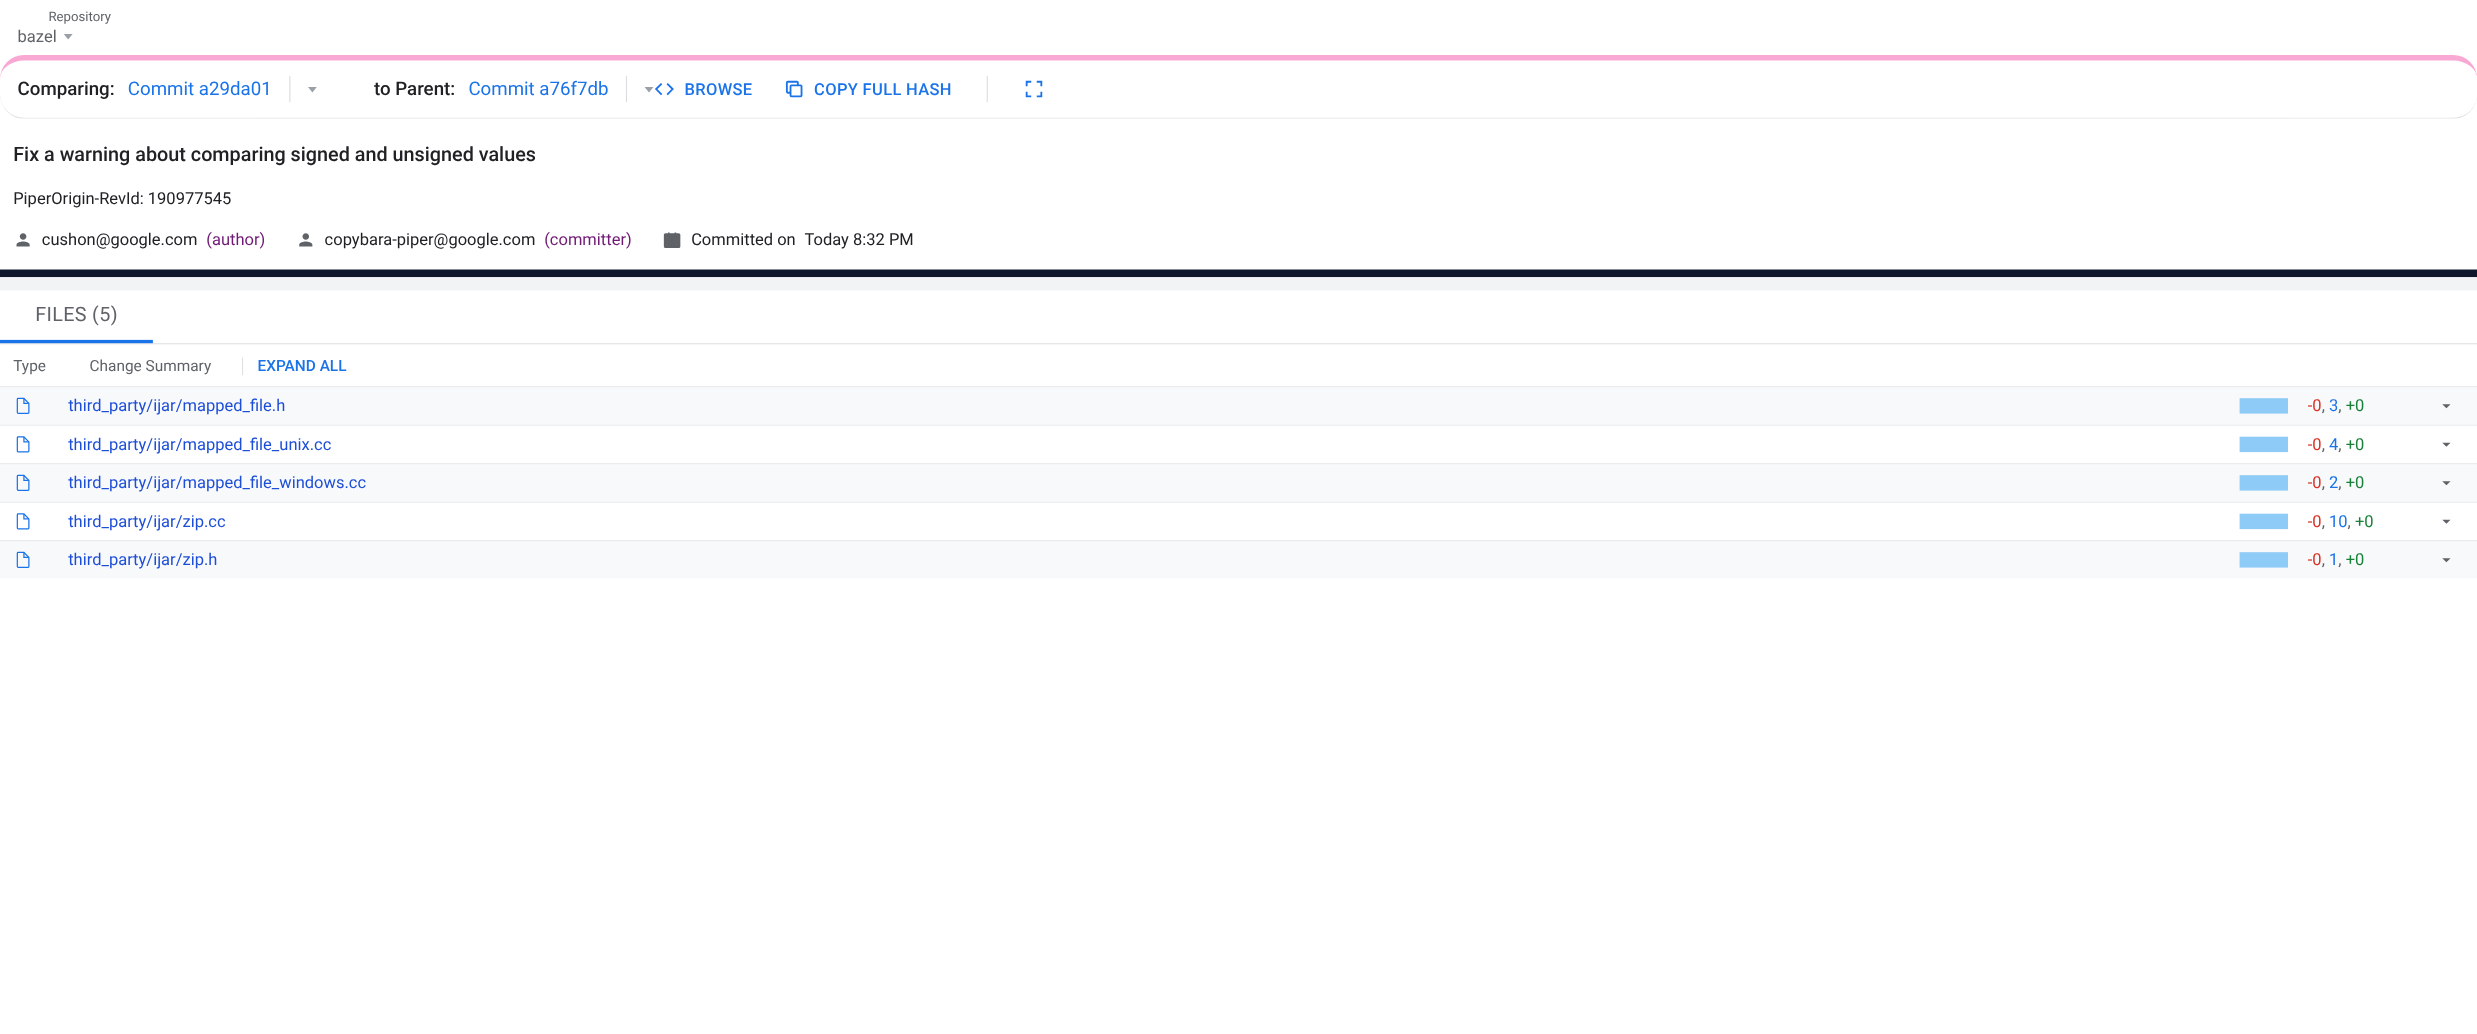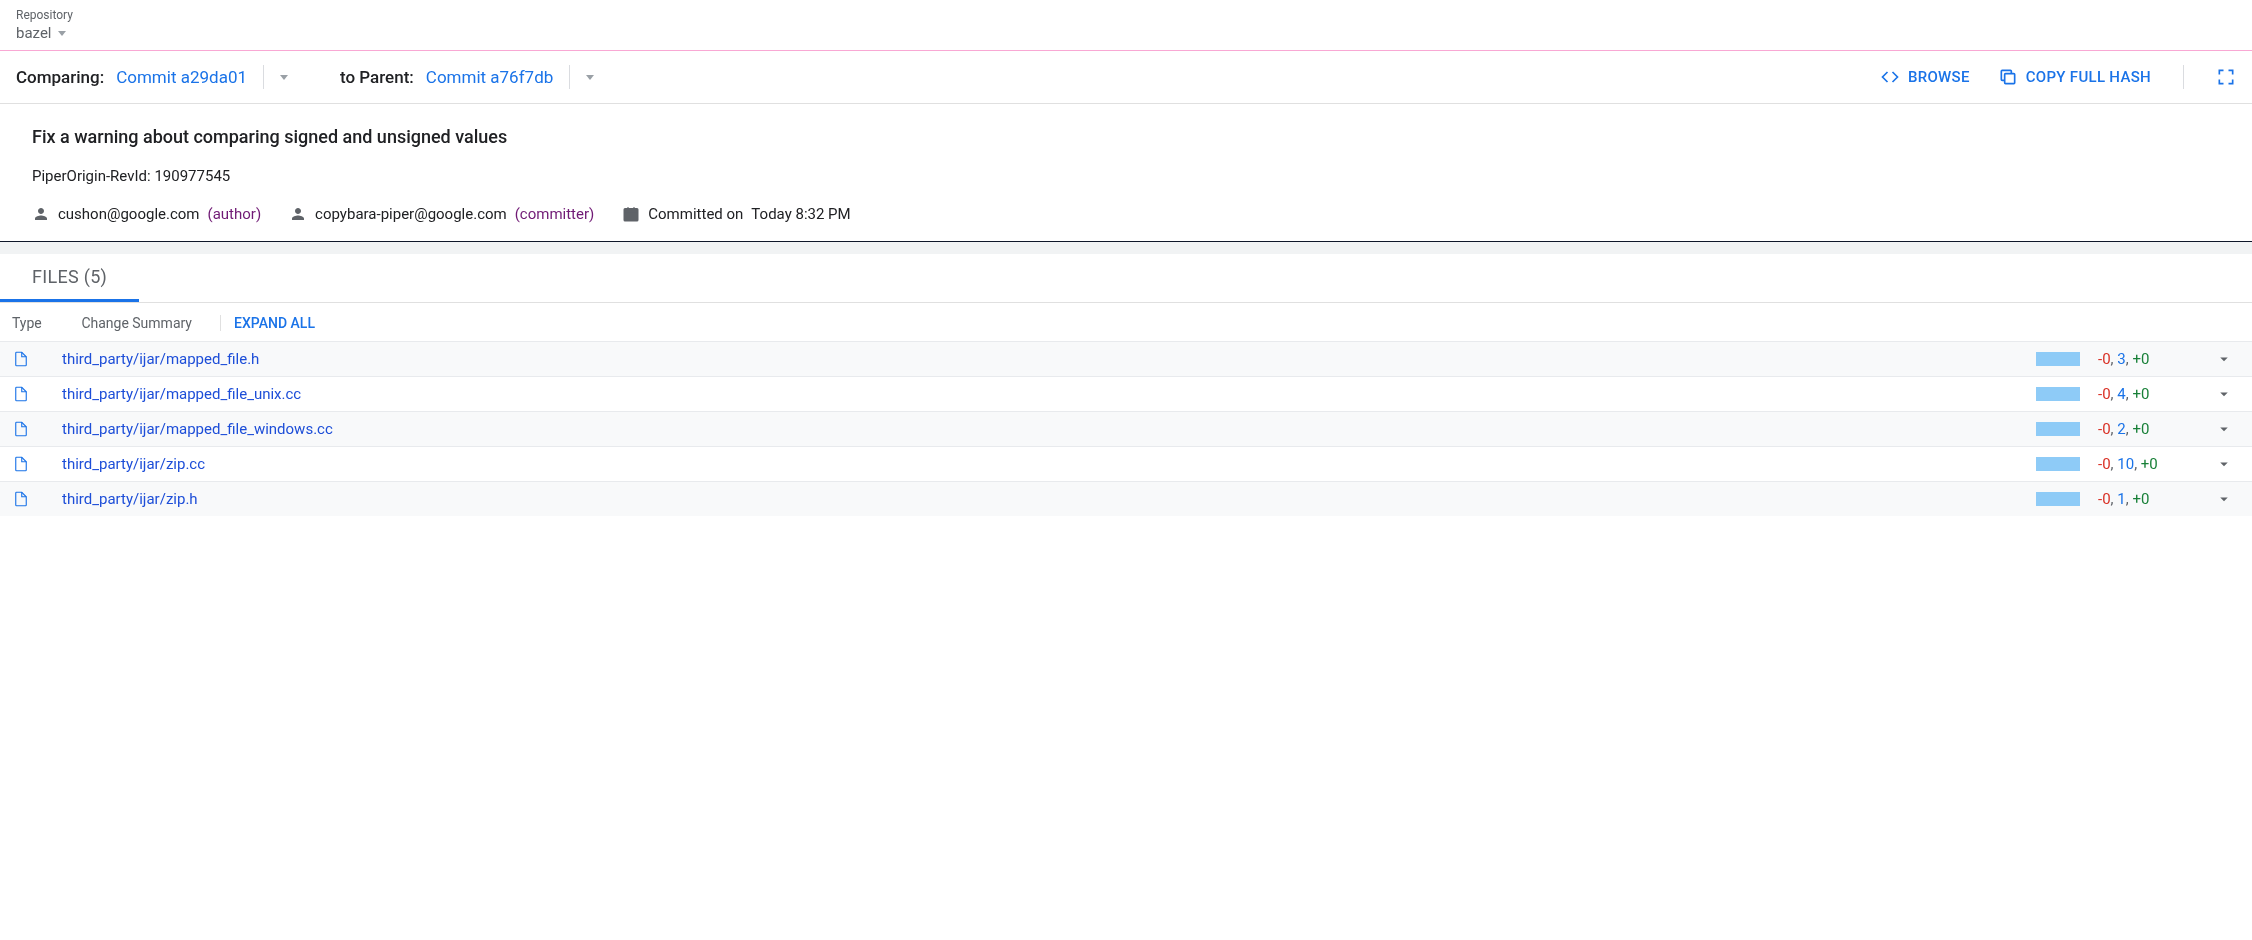--- a/index.html
+++ b/index.html
@@ -1,32 +1,32 @@
 <!DOCTYPE html>
 <html><head>
 <meta charset="utf-8">
 <style>
   * { box-sizing: border-box; margin: 0; padding: 0; }
   body { font-family: Roboto, "Helvetica Neue", Arial, sans-serif; font-size: 14px; color: #202124; background: #fff; }
   
   .repo-section { padding: 8px 16px 8px 16px; }
-  .repo-label { font-size: 12px; color: #5f6368; }
+  .repo-label { font-size: 12px; color: #5f6368; margin-left: 28px; }
   .repo-selector { display: flex; align-items: center; gap: 6px; cursor: pointer; color: #5f6368; font-size: 15px; margin-top: 2px; }
   .dropdown-caret { width: 0; height: 0; border-left: 4px solid transparent; border-right: 4px solid transparent; border-top: 5px solid #9aa0a6; }
   
-  .compare-bar { display: flex; align-items: center; justify-content: space-between; padding: 14px 16px; border-top: 1px solid #f9a8d4; border-bottom: 1px solid #e0e0e0; }
+  .compare-bar { display: flex; align-items: center; padding: 14px 16px; border-top: 5px solid #f9a8d4; border-bottom: 1px solid #e0e0e0; border-radius: 22px; }
   .compare-left { display: flex; align-items: center; gap: 12px; }
   .compare-label { font-size: 17px; font-weight: 500; color: #202124; }
   .commit-link { color: #1a73e8; font-size: 17px; cursor: pointer; }
   .vdiv { width: 1px; height: 24px; background: #dadce0; margin: 0 4px; }
   .compare-right { display: flex; align-items: center; gap: 28px; }
   .action-btn { display: flex; align-items: center; gap: 8px; color: #1a73e8; font-size: 15px; font-weight: 500; letter-spacing: 0.3px; cursor: pointer; }
   .action-btn svg { width: 20px; height: 20px; }
   
-  .commit-detail { padding: 22px 16px 18px 32px; border-bottom: 1px solid #0f172a; }
+  .commit-detail { padding: 22px 16px 18px 12px; border-bottom: 7px solid #0f172a; }
   .commit-title { font-size: 18px; font-weight: 500; margin-bottom: 20px; }
   .commit-subtitle { font-size: 15px; color: #202124; margin-bottom: 20px; }
   .commit-meta { display: flex; align-items: center; gap: 28px; font-size: 15px; }
   .meta-item { display: flex; align-items: center; gap: 8px; }
   .meta-role { color: #701a75; }
   .person-icon { width: 18px; height: 18px; fill: #5f6368; }
   .date-icon { width: 18px; height: 18px; fill: #5f6368; }
   
   .gap-bar { height: 12px; background: #f1f3f4; }
   

